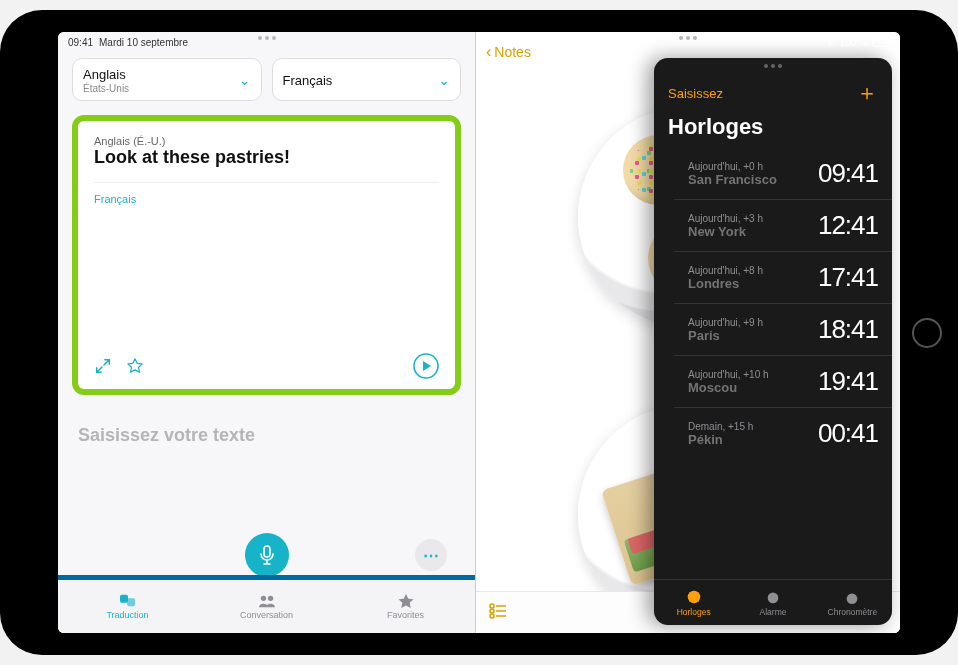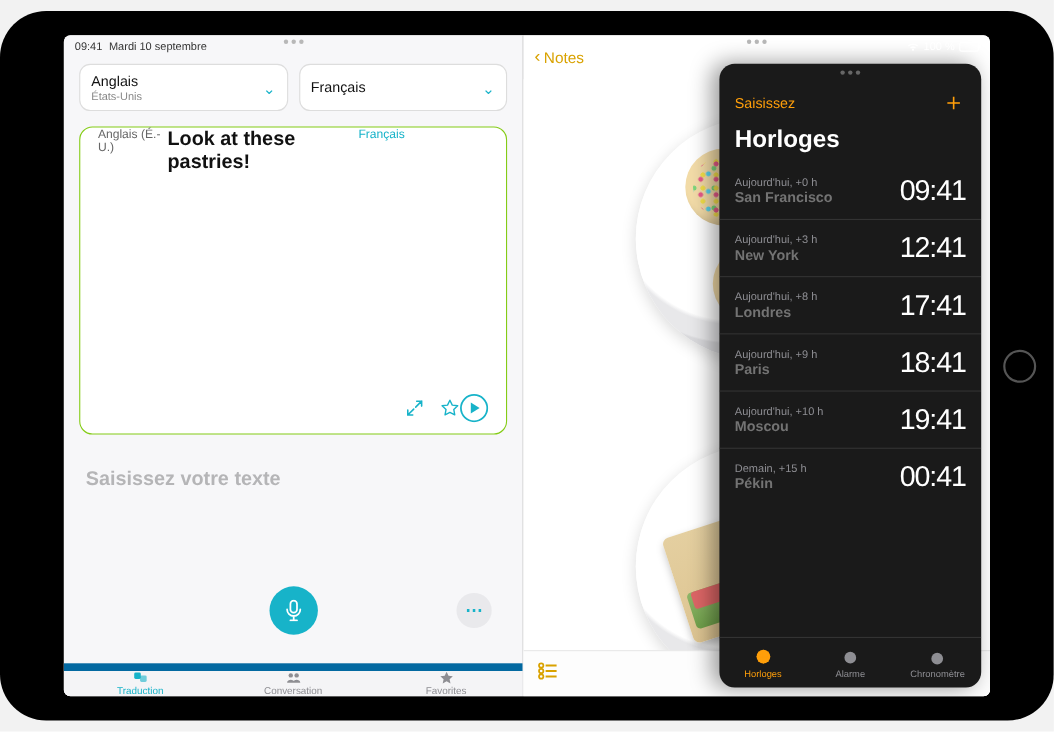--- a/index.html
+++ b/index.html
@@ -106,27 +106,27 @@
     align-items: center;
     justify-content: space-between;
   }
   .lang-select .l-main { font-size: 13px; color: #111; }
   .lang-select .l-sub { font-size: 10px; color: #888; display:block; }
   .lang-select .chev { color: #17b3c9; font-size: 14px; }
 
   .trans-card {
     background: #fff;
     margin: 4px 14px 12px 14px;
-    border: 1px solid #84cc16;
+    border: 6px solid #84cc16;
     border-radius: 12px;
-    padding: 0 16px 10px 16px;
+    padding: 14px 16px 10px 16px;
     flex-shrink: 0;
     height: 280px;
     display: flex;
-    flex-direction: row;
+    flex-direction: column;
     position: relative;
   }
   .src-lang-lbl { font-size: 11px; color: #666; }
   .src-text { font-size: 18px; font-weight: 700; color: #111; padding-bottom: 8px; }
   .divider { border-top: 1px solid #eee; margin: 6px 0 10px 0; }
   .tgt-lang-lbl { font-size: 11px; color: #17b3c9; font-weight: 500;}
   .tgt-text { font-size: 18px; font-weight: 700; color: #17b3c9; }
   .card-actions {
     margin-top: auto;
     display: flex;
@@ -164,23 +164,23 @@
     bottom: 62px; right: 28px;
     width: 32px;height:32px;
     background:#e9e9ec;border-radius:50%;
     display:flex;align-items:center;justify-content:center;
     color:#17b3c9;font-size:16px;
   }
 
   .bottom-tabs {
     position:absolute;
     bottom:0;left:0;right:0;
-    height:30px;
+    height:58px;
     background:#f4f4f6;
-    border-top:7px solid #0369a1;
+    border-top:5px solid #0369a1;
     display:flex;
   }
   .bottom-tabs .tab {
     flex:1;
     display:flex;
     flex-direction:column;
     align-items:center;
     justify-content:center;
     font-size:9px;
     color:#8e8e93;
@@ -300,21 +300,21 @@
   .clock-hdr{
     padding: 20px 14px 6px 14px;
     display:flex;justify-content:space-between;align-items:center;
   }
   .clock-hdr .edit{color:#ff9f0a;font-size:13px;}
   .clock-hdr .plus{color:#ff9f0a;font-size:22px;font-weight:400;}
   .clock-title{
     color:#fff;font-size:22px;font-weight:700;
     padding: 0 14px 8px 14px;
   }
-  .clock-list{flex:1;overflow:hidden;}
+  .clock-list{flex:1;overflow:hidden;padding-left:20px;}
   .clock-row{
     display:flex;justify-content:space-between;align-items:center;
     padding: 10px 14px;
     border-top:1px solid #333;
   }
   .clock-row:first-child{border-top:none;}
   .clock-row .meta{display:flex;flex-direction:column;}
   .clock-row .offset{color:#8e8e93;font-size:10px;}
   .clock-row .city{color:#737373;font-size:13px;font-weight:bold;}
   .clock-row .time{color:#fff;font-size:26px;font-weight:300;letter-spacing:-1px;}

